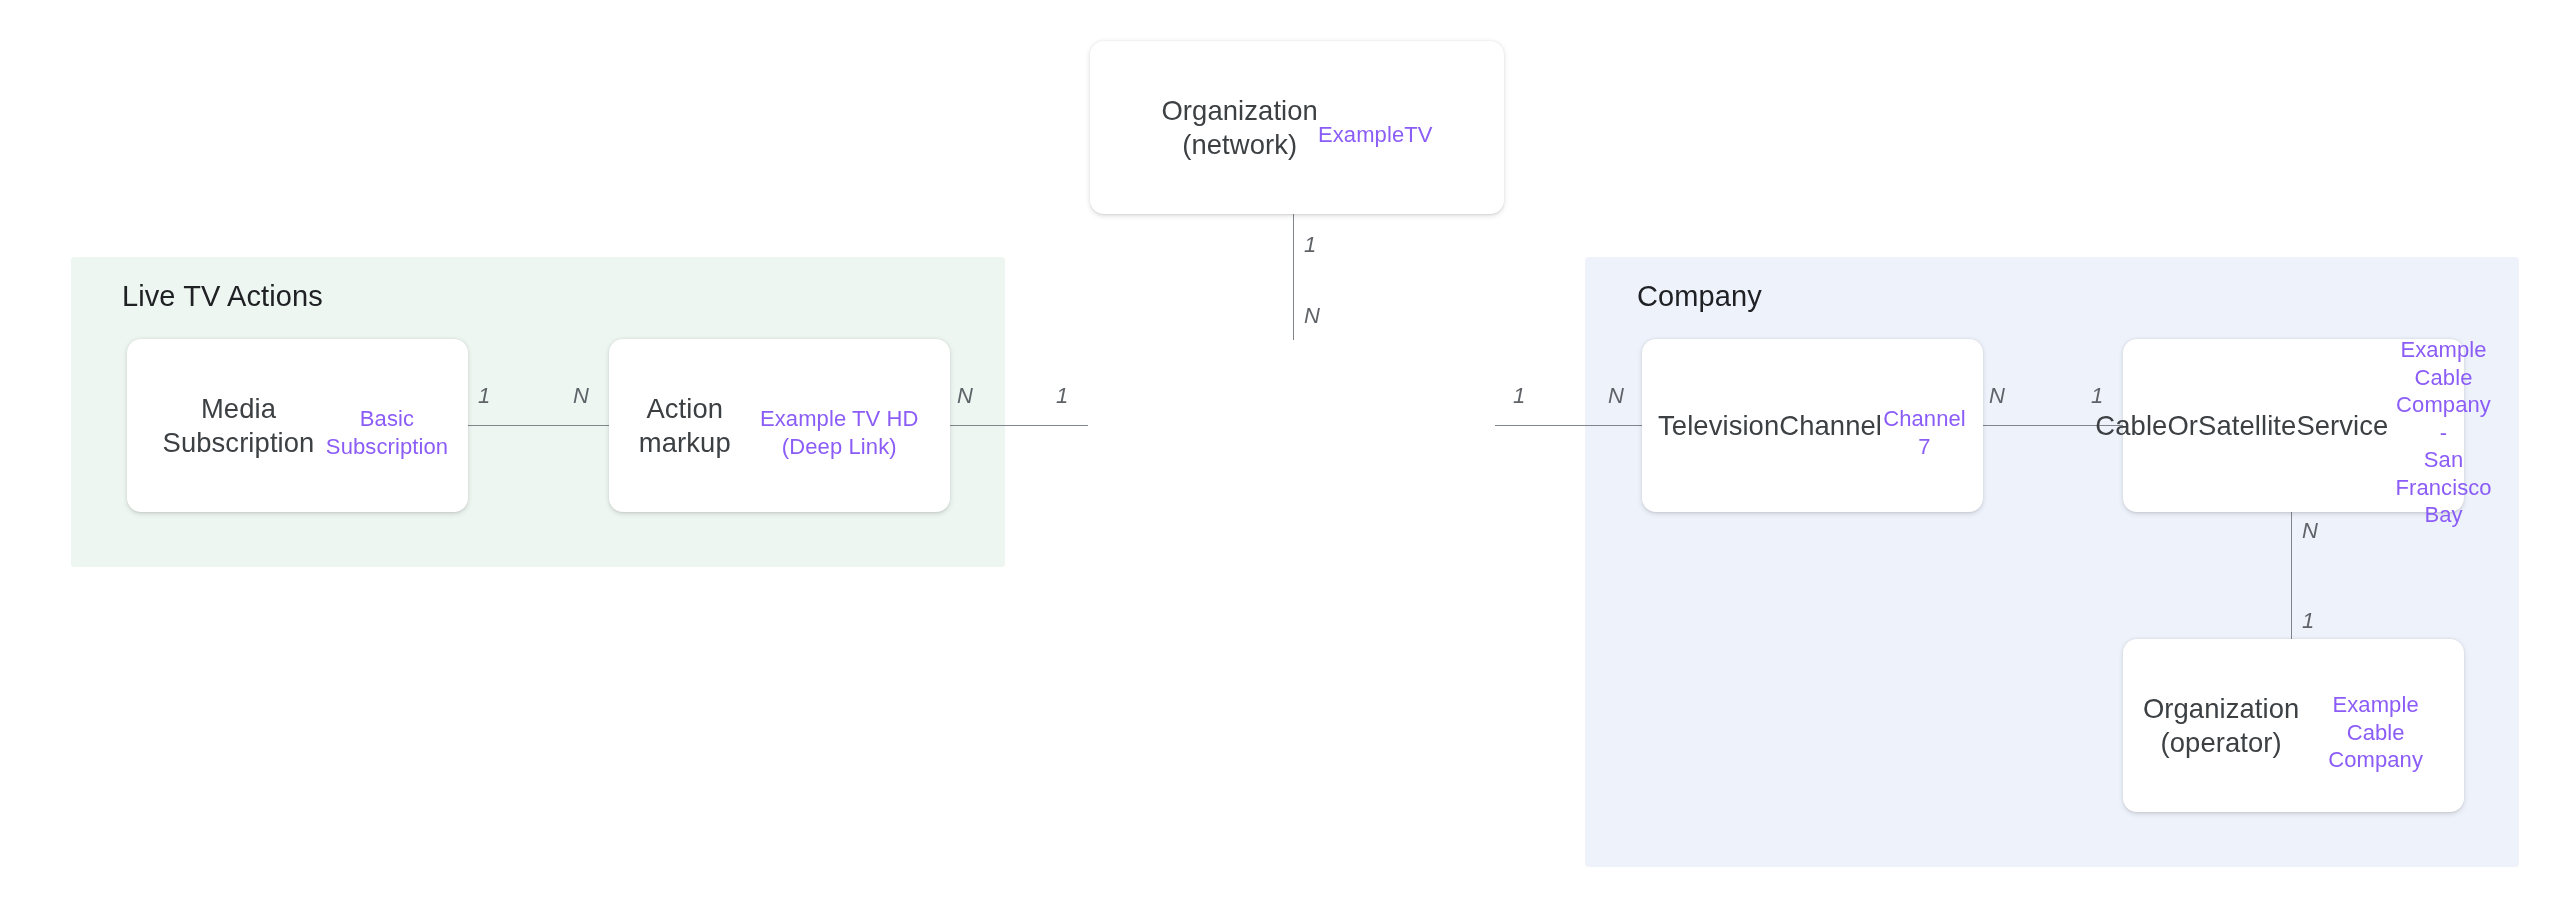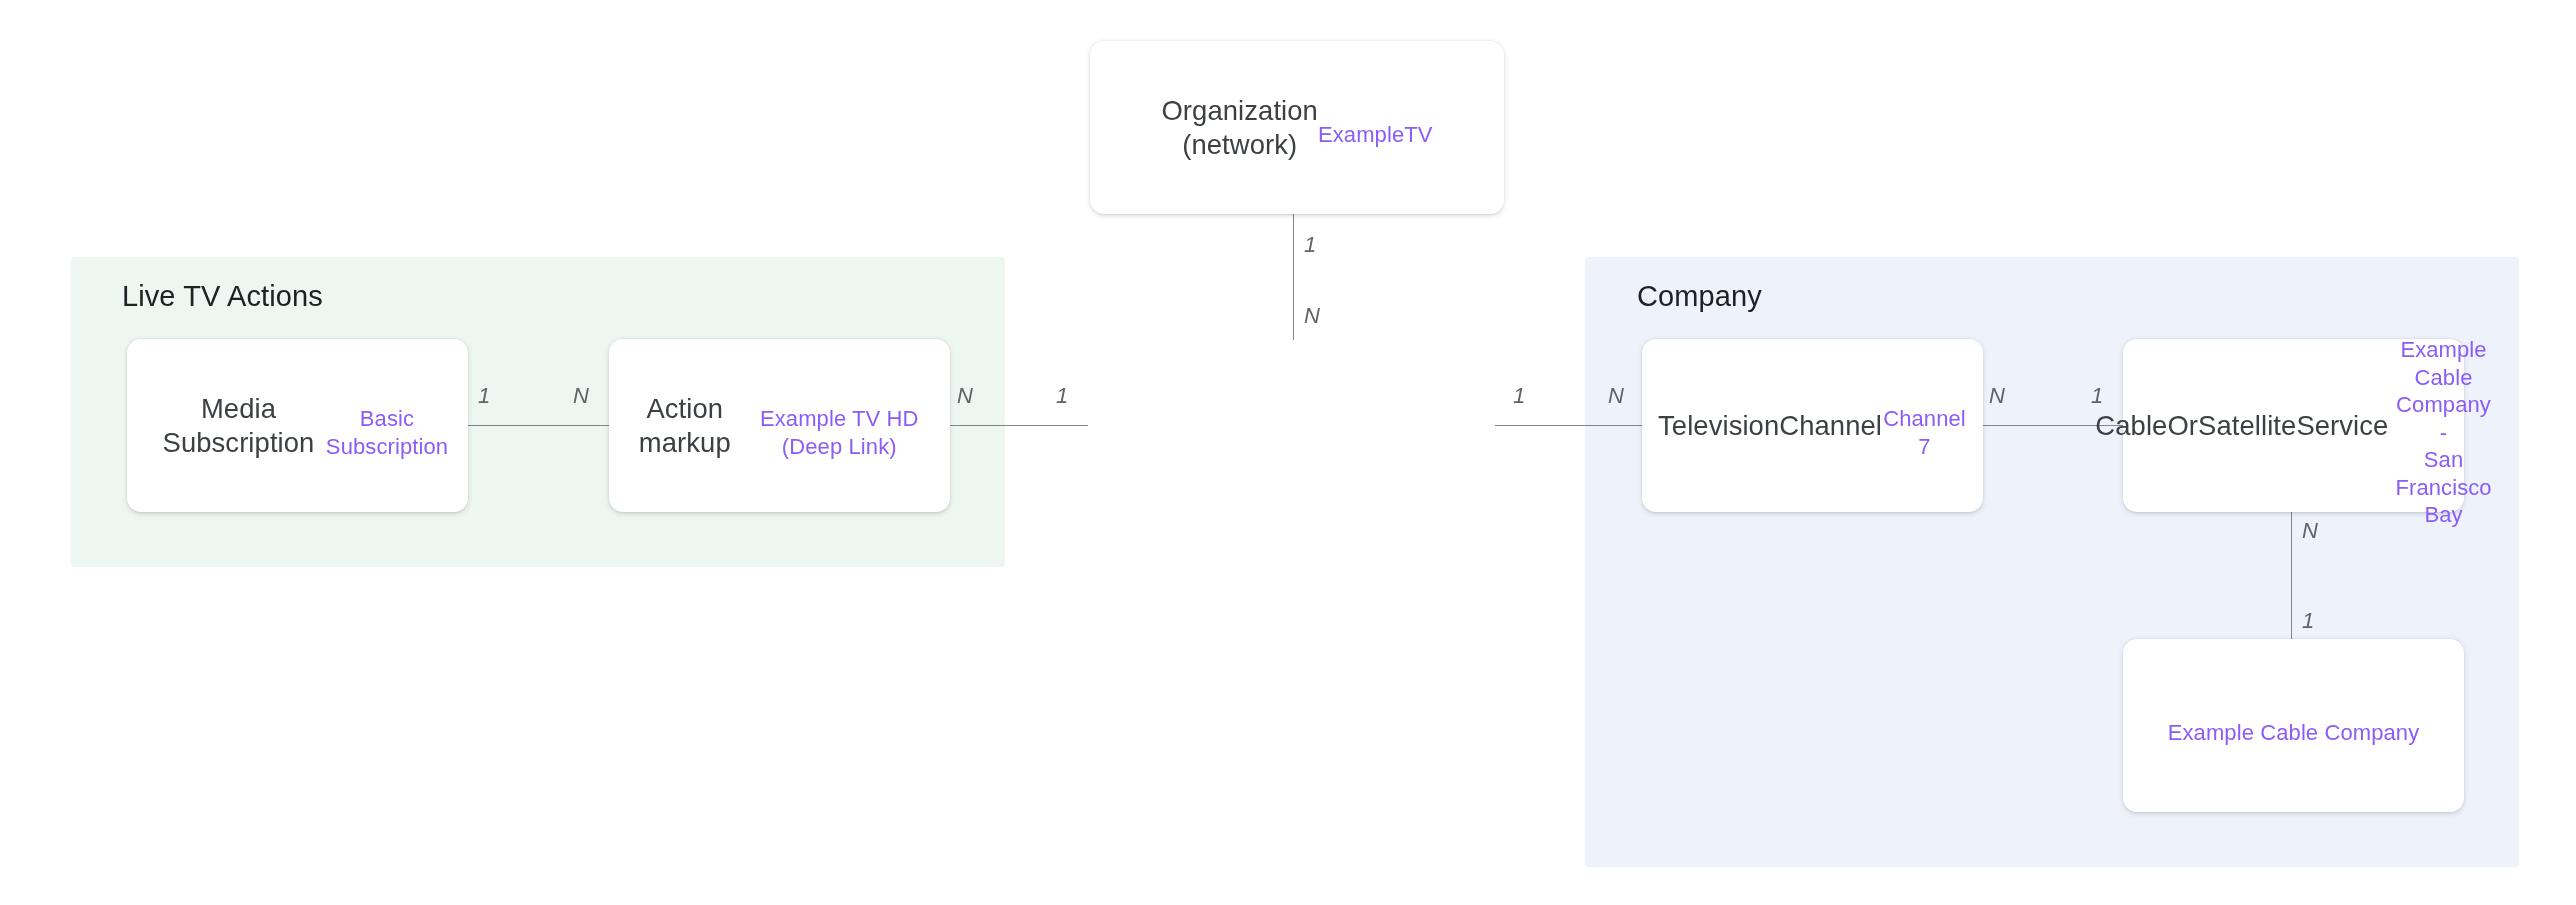--- a/index.html
+++ b/index.html
@@ -151,17 +151,18 @@
     <div class="card-subtitle">Channel 7</div>
   </div>
 
   <div class="card" style="left:2123px; top:339px; width:341px; height:173px;gap:7px;">
     <div class="card-title">CableOrSatelliteService</div>
     <div class="card-subtitle">Example Cable Company -
 San Francisco Bay</div>
   </div>
 
   <div class="card" style="left:2123px; top:639px; width:341px; height:173px;">
+    <div class="card-title">Organization (operator)</div>
     <div class="card-subtitle">Example Cable Company</div>
   </div>
 
 </div>
 
 
 </body></html>

